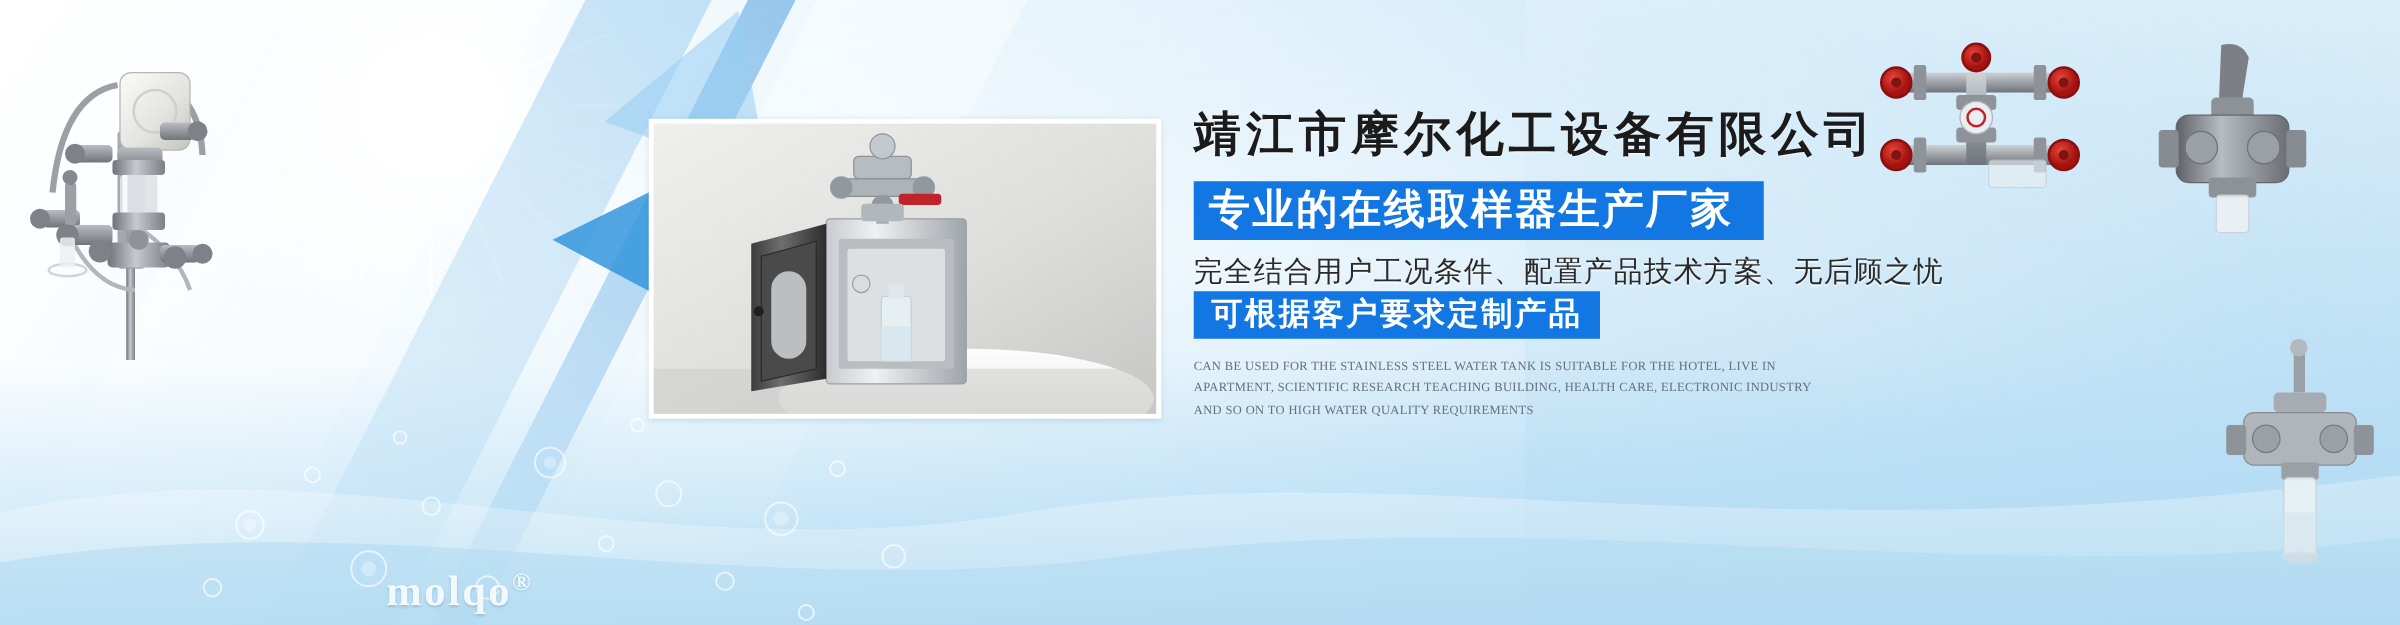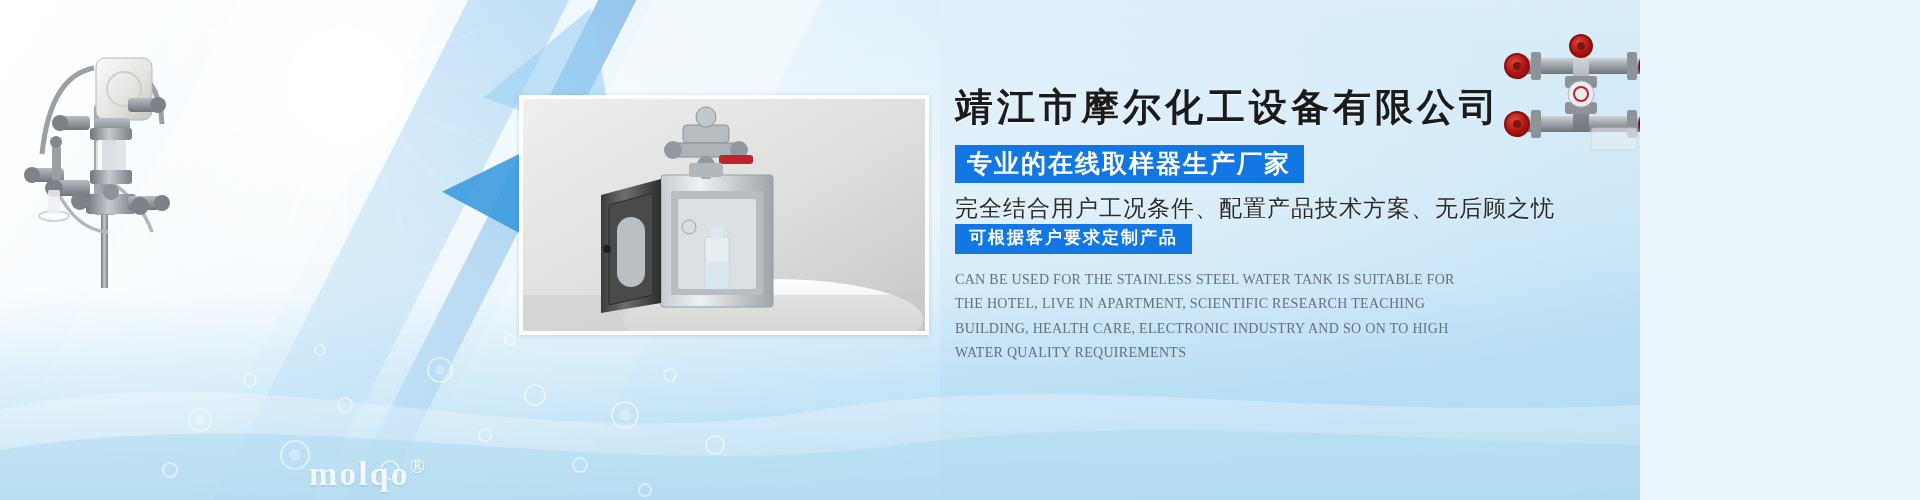--- a/index.html
+++ b/index.html
@@ -3,21 +3,21 @@
 <meta charset="utf-8">
 <title>Banner</title>
 <style>
   html,body{margin:0;padding:0;}
   body{
     width:1920px;height:500px;overflow:hidden;
     font-family:"Liberation Sans","DejaVu Sans",sans-serif;
     background:#eaf4fb;
   }
   .banner{
-    position:relative;width:1640px;height:500px;overflow:hidden;
+    position:relative;width:1920px;height:500px;overflow:hidden;
     background:linear-gradient(160deg,#ffffff 0%,#eaf5fc 22%,#dceefa 45%,#cfe7f8 68%,#bcdcf4 100%);
     text-decoration:underline;
   }
 
   
   .bg-base{
     position:absolute;inset:0;
     background:
       linear-gradient(115deg, rgba(255,255,255,.95) 0%, rgba(240,249,253,.7) 30%, rgba(205,232,249,.55) 60%, rgba(168,214,240,.75) 100%);
   }
@@ -95,35 +95,35 @@
   .text-col{position:absolute;left:955px;top:82px;width:760px;}
 
   .company-name{
     font-family:"Liberation Serif","DejaVu Serif",serif;
     font-size:38px;font-weight:700;color:#1b1b1b;
     letter-spacing:4px;white-space:nowrap;margin:0 0 12px 0;
     text-shadow:0 1px 1px rgba(255,255,255,.8);
   }
   .hl-bar{
     display:inline-block;background:#1277e2;color:#ffffff;
-    font-size:25px;font-weight:700;letter-spacing:2px;
-    padding:5px 13px 7px 12px;white-space:nowrap;line-height:1.05;
+    font-size:33px;font-weight:700;letter-spacing:2px;
+    padding:5px 24px 7px 12px;white-space:nowrap;line-height:1.05;
   }
   .row2{margin:0 0 11px 0;}
   .subline{
     font-size:23px;color:#2a2a2a;letter-spacing:1px;white-space:nowrap;
     margin:0 0 0 0;line-height:1.3;
     text-shadow:0 1px 1px rgba(255,255,255,.7);
   }
   .row4{margin:0 0 14px 0;}
-  .hl-bar.small{font-size:17px;padding:5px 14px 7px 14px;letter-spacing:2px;}
+  .hl-bar.small{font-size:25px;padding:5px 14px 7px 14px;letter-spacing:2px;}
 
   .eng-text{
     font-family:"Liberation Serif","DejaVu Serif",serif;
-    font-size:14px;color:#63707d;letter-spacing:.3px;line-height:1.75;
+    font-size:10px;color:#63707d;letter-spacing:.3px;line-height:1.75;
     width:500px;margin:0;text-transform:uppercase;
   }
 
   
   .watermark{
     position:absolute;left:265px;top:455px;
     font-family:"Liberation Serif","DejaVu Serif",serif;
     font-size:34px;font-weight:700;letter-spacing:2px;
     color:rgba(255,255,255,.88);
     text-shadow:0 1px 2px rgba(120,170,205,.55);

